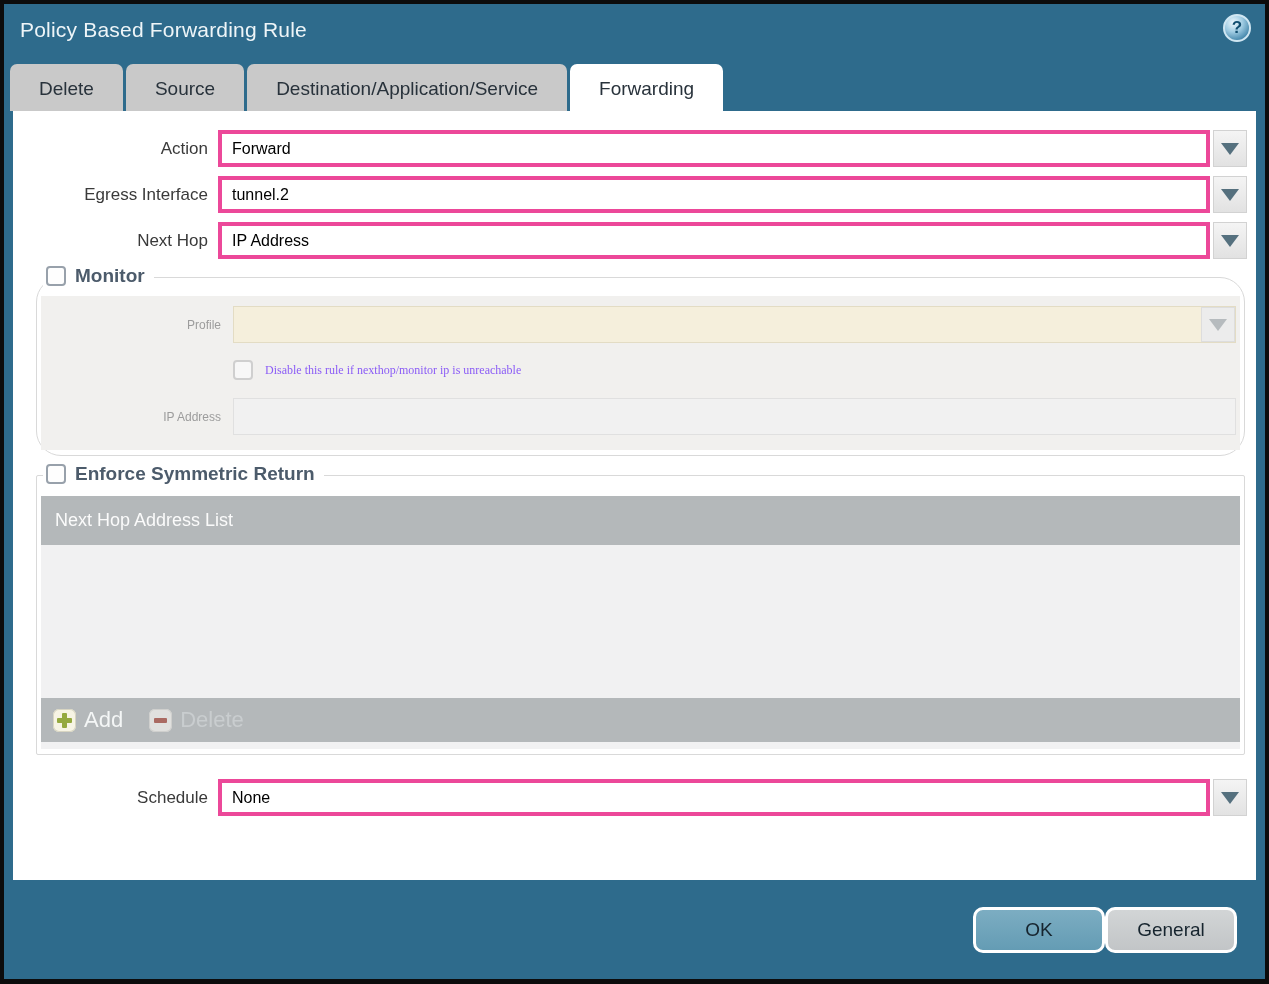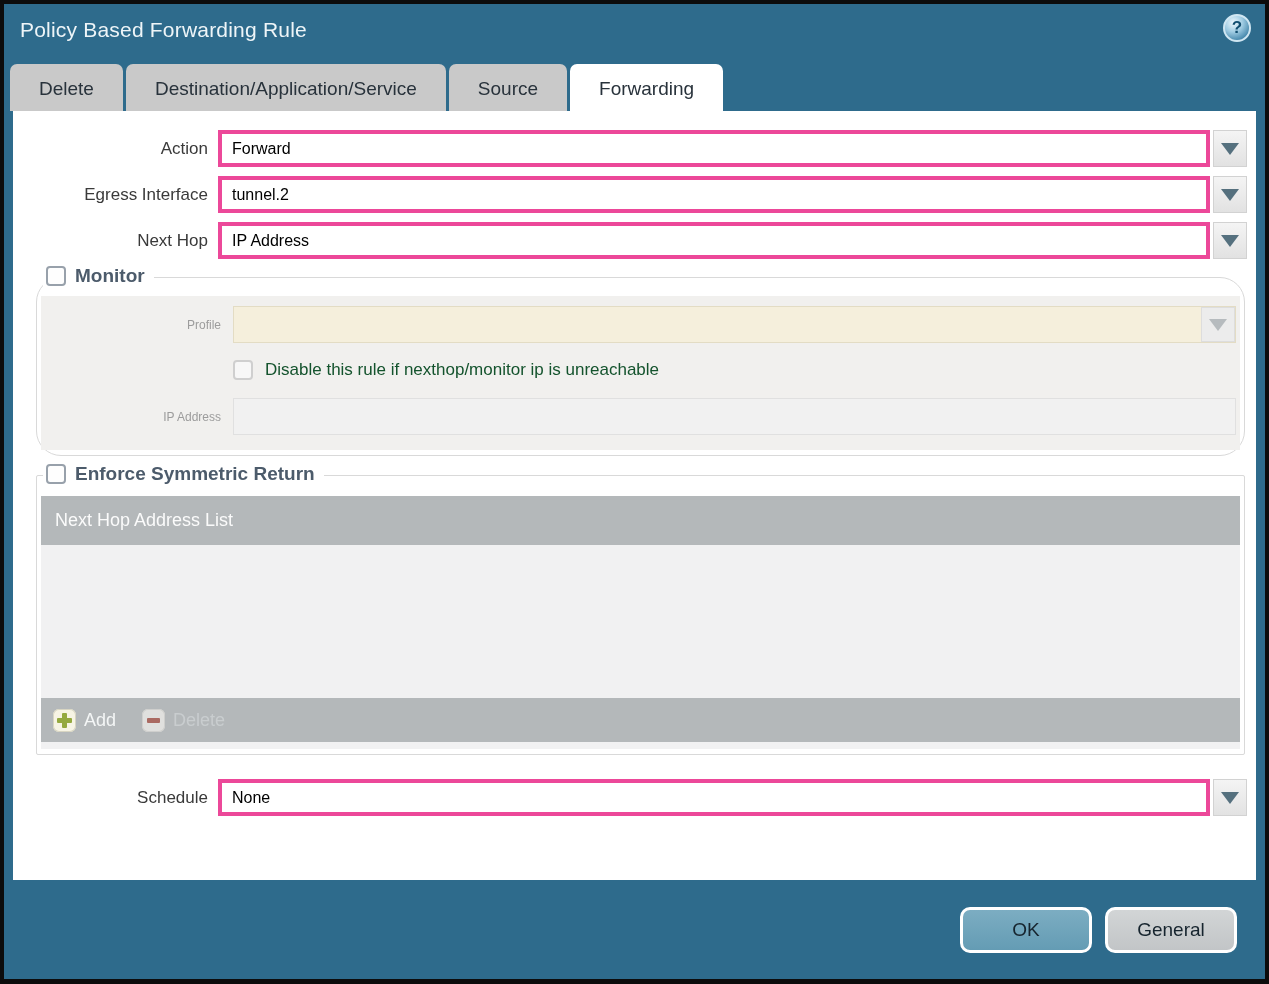--- a/index.html
+++ b/index.html
@@ -119,42 +119,42 @@
     width: 100%; height: 37px;
     background: #f5efdc; border: 1px solid #e3dcc4;
     font-size: 16px; padding: 0 10px;
   }
   .profile-wrap .dd-btn {
     position: absolute; right: 1px; top: 1px; height: 35px; margin: 0;
   }
   .row-gap12 { height: 12px; }
   .row-gap13 { height: 13px; }
   .disable-row { display: flex; align-items: center; gap: 12px; margin-left: 188px; height: 30px; }
-  .disable-text { color: #14532d; font-size: 17px; }
+  .disable-text { color: #8b5cf6; font-size: 12px; font-family: Liberation Serif, serif; }
   .input-disabled {
     flex: 1; height: 37px;
     background: #f1f1f1; border: 1px solid #e0e0e0;
     font-size: 16px; padding: 0 10px;
   }
 
   .fs-symmetric { margin-top: 19px; padding: 20px 4px 5px 4px; }
   .nh-table { width: 100%; }
   .nh-header {
     height: 49px; background: #b4b8ba;
     color: #fbfbfb; font-size: 18px;
     display: flex; align-items: center; padding-left: 14px;
   }
   .nh-body { height: 153px; background: #f1f1f2; }
   .nh-footer {
     height: 44px; background: #b4b8ba;
     display: flex; align-items: center; gap: 26px; padding-left: 12px;
   }
   .nh-strip { height: 7px; background: #f1f1f2; }
   .tbl-btn { display: flex; align-items: center; gap: 8px; cursor: pointer; }
-  .tbl-btn span.label { font-size: 18px; color: #f4f6f6; }
+  .tbl-btn span.label { font-size: 22px; color: #f4f6f6; }
   .tbl-btn.disabled { cursor: default; }
   .tbl-btn.disabled span.label { color: #c9cdcf; }
   .icon-plus, .icon-minus {
     width: 23px; height: 23px; border-radius: 6px; position: relative; flex: none;
   }
   .icon-plus { background: #f7f4e4; box-shadow: 0 0 0 1px #d8d5c2 inset; }
   .icon-plus::before {
     content: ''; position: absolute; left: 4px; right: 4px; top: 50%;
     height: 5px; margin-top: -2.5px; background: #95a93f; border-radius: 1px;
   }
@@ -167,21 +167,21 @@
     content: ''; position: absolute; left: 5px; right: 5px; top: 50%;
     height: 5px; margin-top: -2.5px; background: #aa6a62; border-radius: 1px;
   }
 
   .schedule-row { margin-top: 24px; }
 
   
   .dialog-footer {
     height: 96px;
     display: flex; justify-content: flex-end; align-items: flex-start;
-    gap: 13px; padding: 27px 28px 0 0;
+    gap: 0; padding: 27px 28px 0 0;
   }
   .btn {
     width: 132px; height: 46px;
     border: 3px solid #ffffff; border-radius: 10px;
     font-family: "Liberation Sans", sans-serif;
     font-size: 19px; color: #16242e;
     display: flex; align-items: center; justify-content: center;
     cursor: pointer;
   }
   .btn-ok { background: linear-gradient(#7cadc2, #649cb4); }
@@ -194,22 +194,22 @@
 
   <div class="titlebar">
     <div class="title">Policy Based Forwarding Rule</div>
     <div class="help-icon">
       <span>?</span>
     </div>
   </div>
 
   <div class="tabs">
     <div class="tab">Delete</div>
+    <div class="tab">Source</div>
     <div class="tab">Destination/Application/Service</div>
-    <div class="tab">Source</div>
     <div class="tab active">Forwarding</div>
   </div>
 
   <div class="content">
 
     <div class="form-row">
       <div class="form-label">Action</div>
       <input class="field-input" type="text" value="Forward" style="">
       <button class="dd-btn">
         <span class="dd-arrow"></span>

